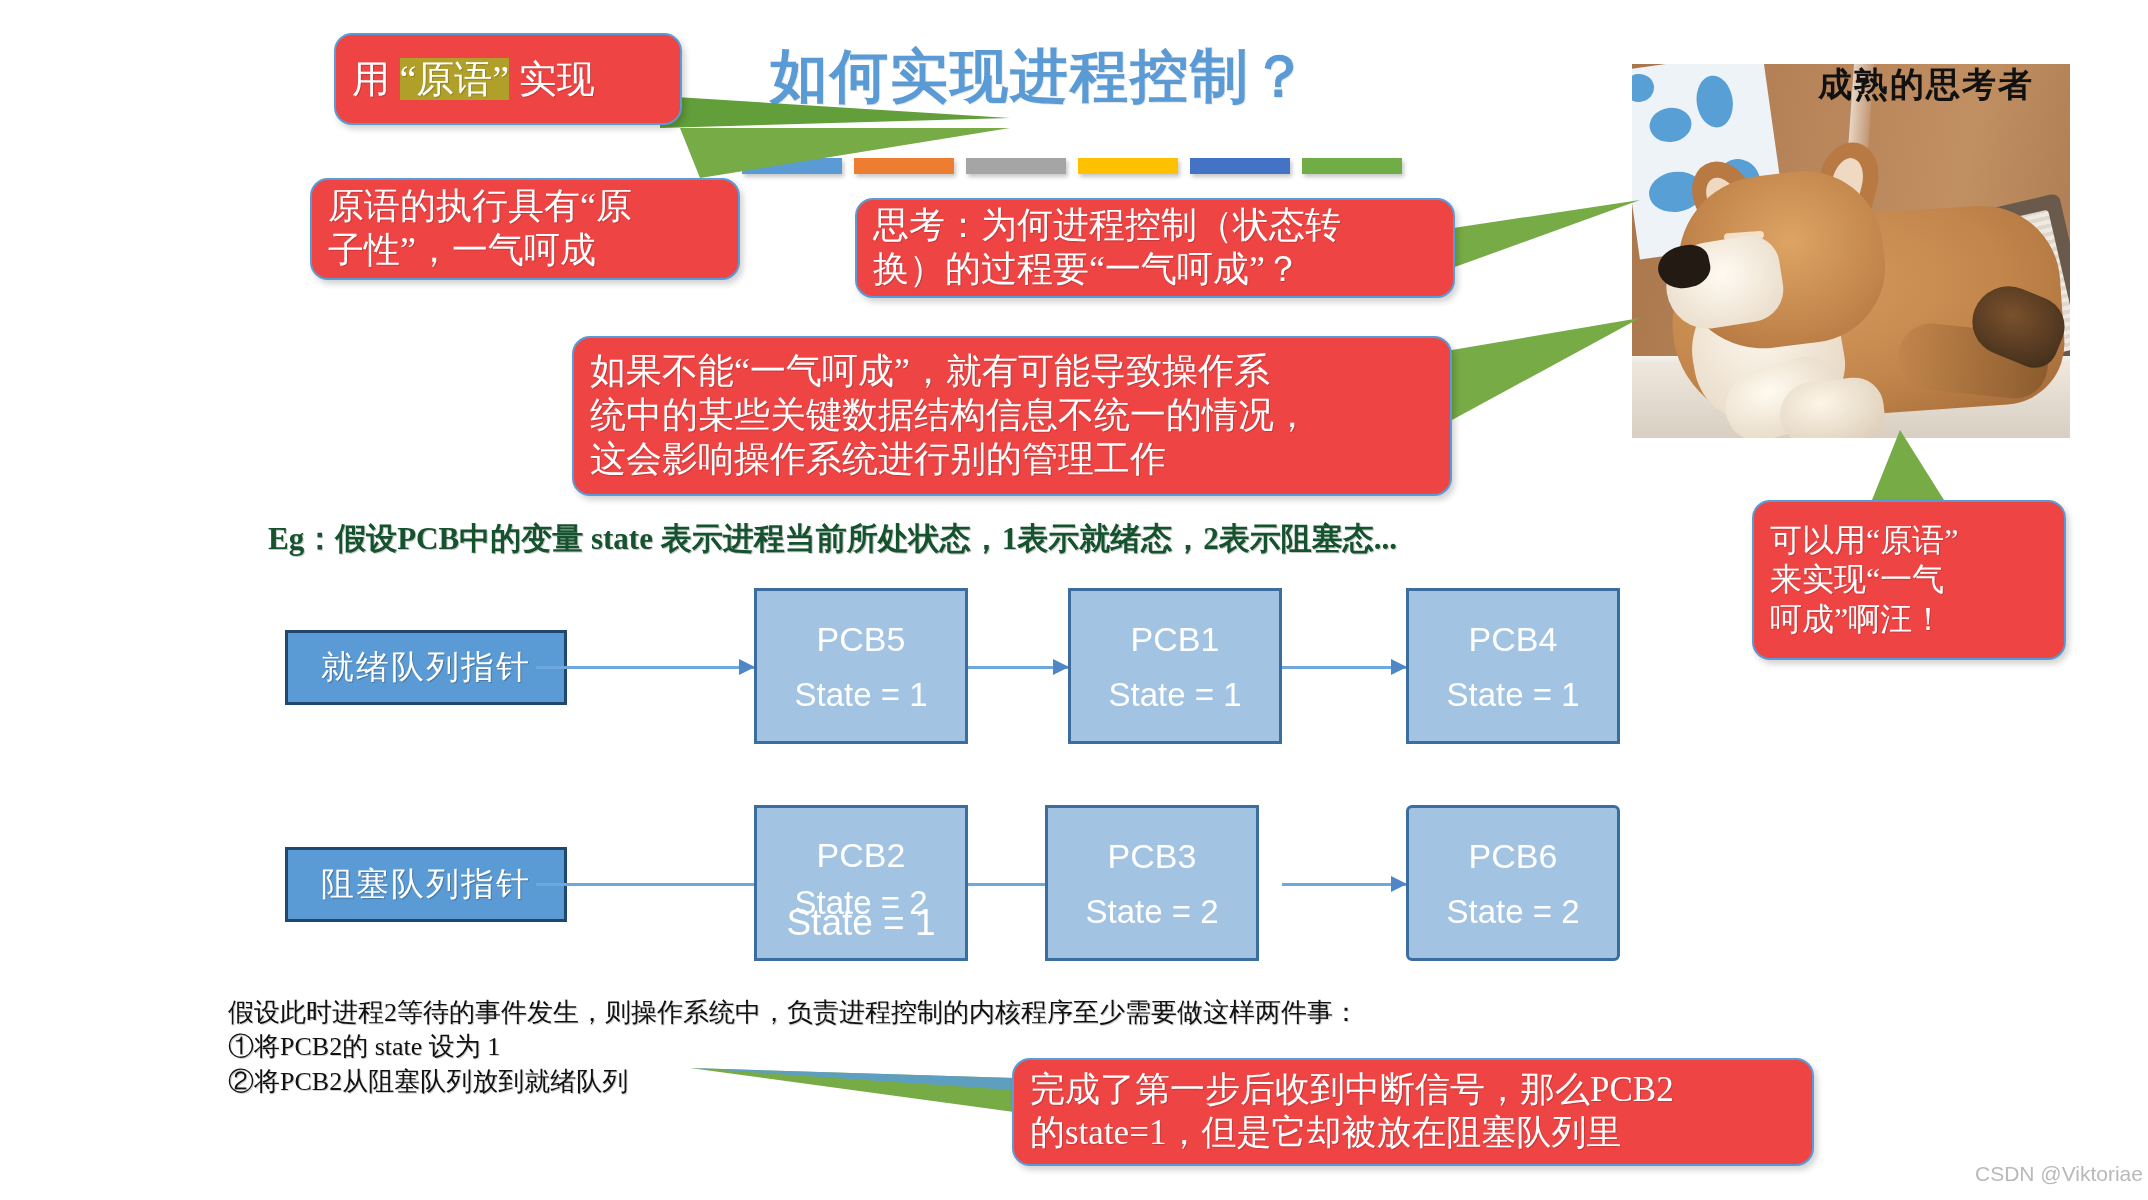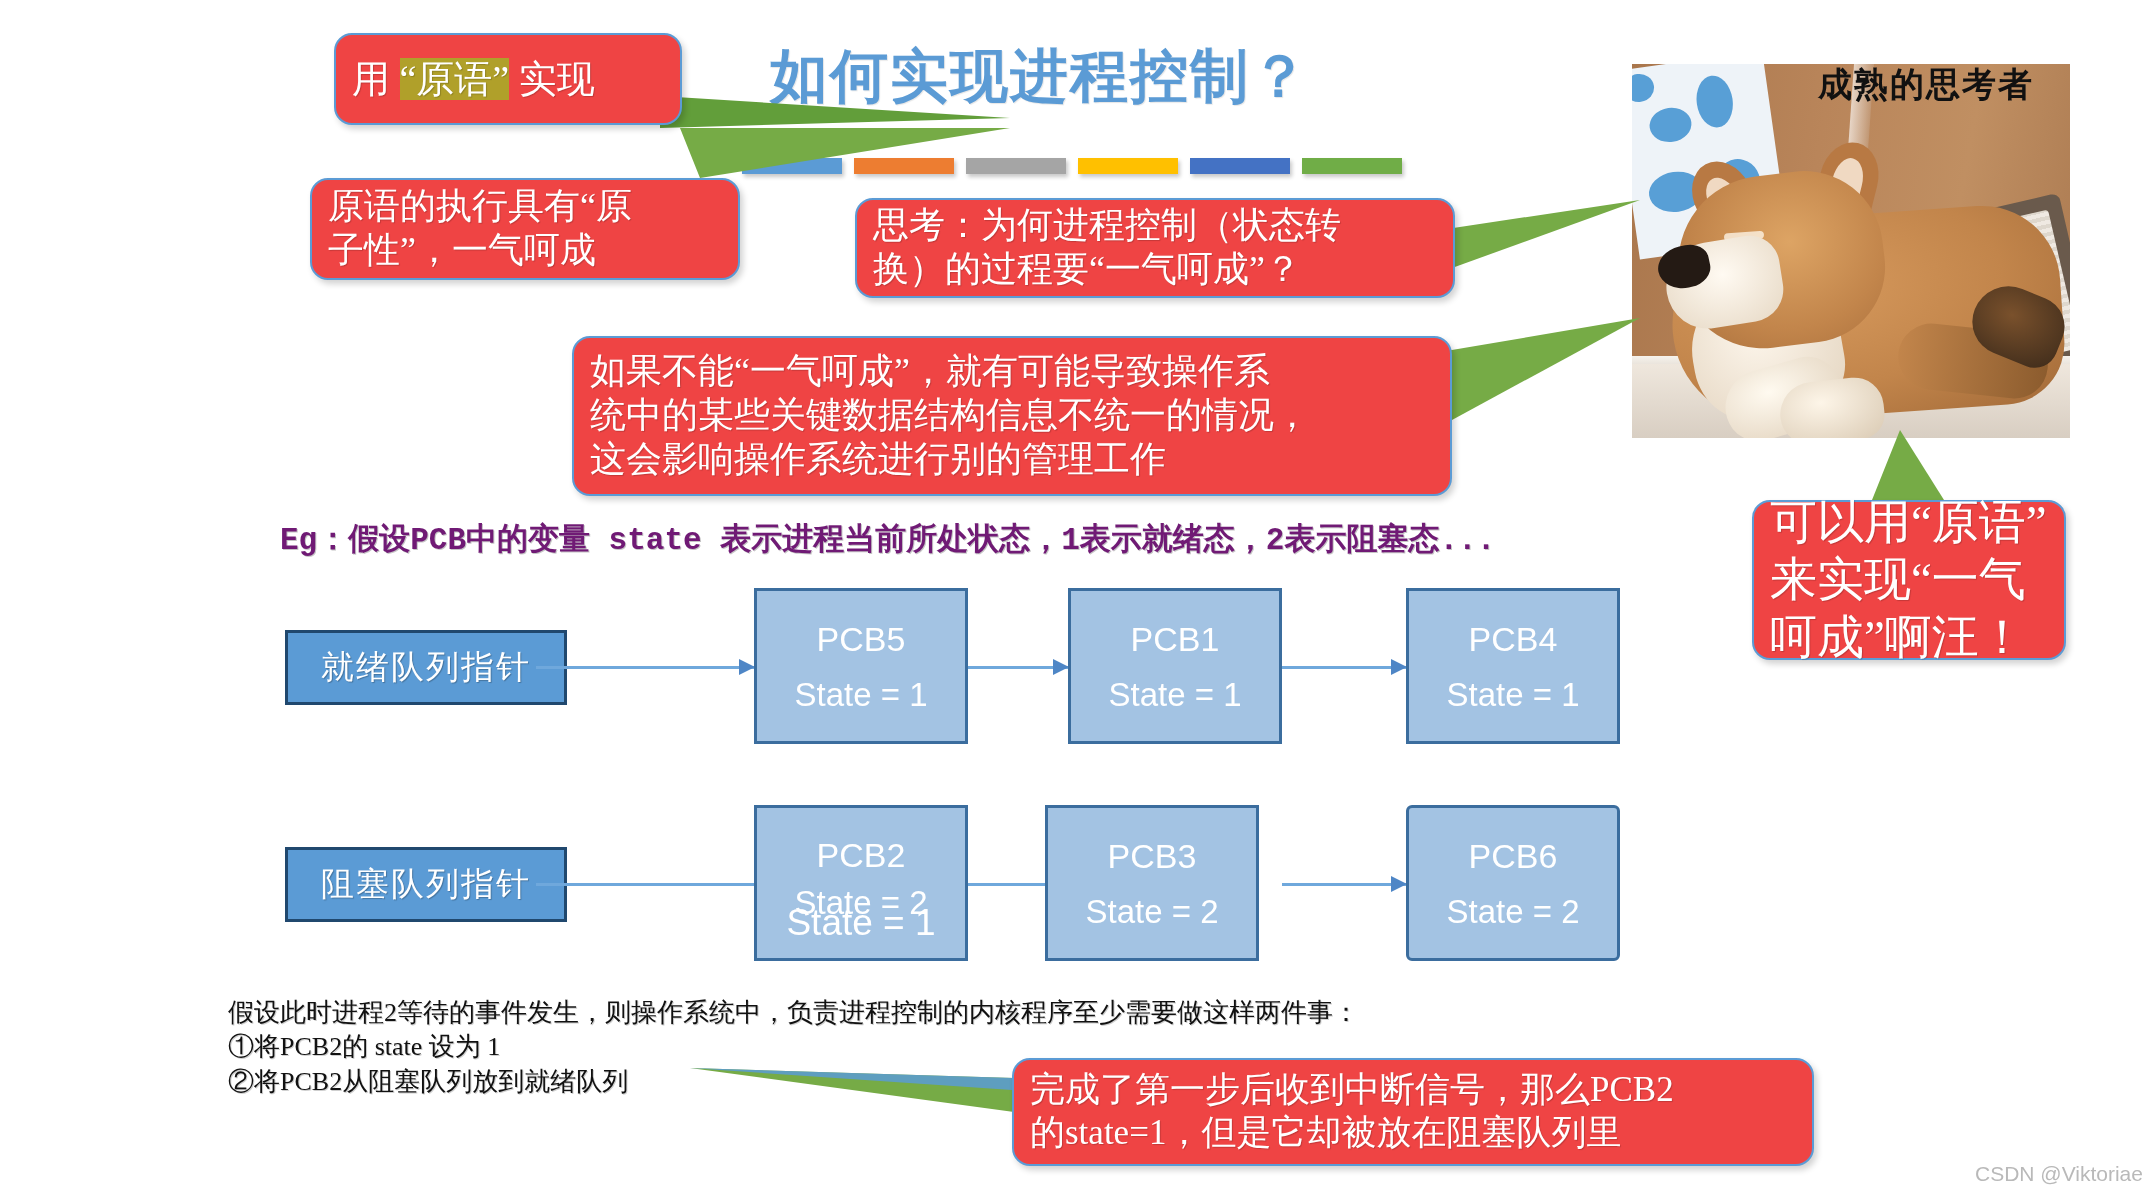--- a/index.html
+++ b/index.html
@@ -96,23 +96,23 @@
     display:flex;align-items:center;
     text-shadow:1px 1px 1px rgba(0,0,0,0.18);
     line-height:1.22;
     z-index:6;
   }
   .callout .ctext{display:block;padding:0 16px;white-space:pre-line;width:100%;}
   .tail{position:absolute;z-index:5;}
 
   
   .egline{
-    position:absolute;left:280px;top:518px;
-    font-family:Liberation Mono, monospace;
-    font-size:31px;font-weight:bold;color:#701a75;white-space:nowrap;
+    position:absolute;left:268px;top:518px;
+    font-family:Liberation Serif, serif;
+    font-size:31px;font-weight:bold;color:#14532d;white-space:nowrap;
     text-shadow:1px 1px 0 rgba(150,150,150,.55);
   }
 
   
   .ptrbox{
     position:absolute;
     background:#5B9BD5;border:3px solid #20486e;
     color:#fff;
     display:flex;align-items:center;justify-content:center;
     font-family:"Liberation Serif","DejaVu Serif",serif;
@@ -243,21 +243,21 @@
     <span class="ctext">思考：为何进程控制（状态转
 换）的过程要“一气呵成”？</span>
   </div>
 
   <div class="callout" style="left:572px;top:336px;width:880px;height:160px;font-size:36px;">
     <span class="ctext">如果不能“一气呵成”，就有可能导致操作系
 统中的某些关键数据结构信息不统一的情况，
 这会影响操作系统进行别的管理工作</span>
   </div>
 
-  <div class="callout" style="left:1752px;top:500px;width:314px;height:160px;font-size:47px;">
+  <div class="callout" style="left:1752px;top:500px;width:314px;height:160px;font-size:32px;">
     <span class="ctext">可以用“原语”
 来实现“一气
 呵成”啊汪！</span>
   </div>
 
   <div class="callout" style="left:1012px;top:1058px;width:802px;height:108px;font-size:35px;">
     <span class="ctext">完成了第一步后收到中断信号，那么PCB2
 的state=1，但是它却被放在阻塞队列里</span>
   </div>
 

